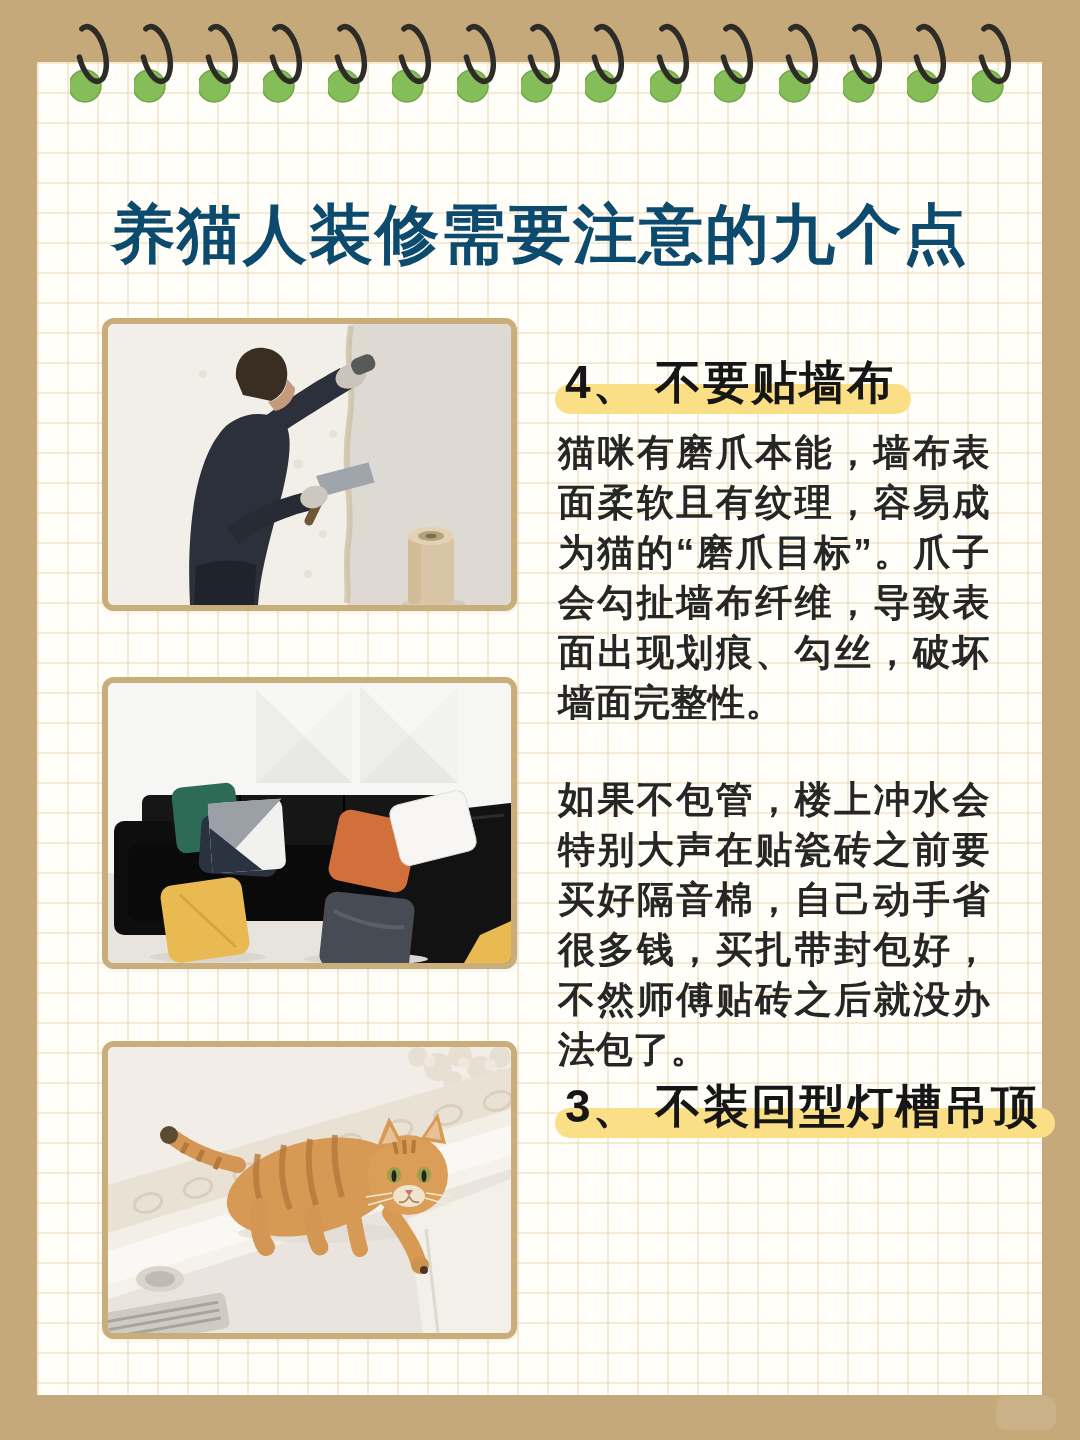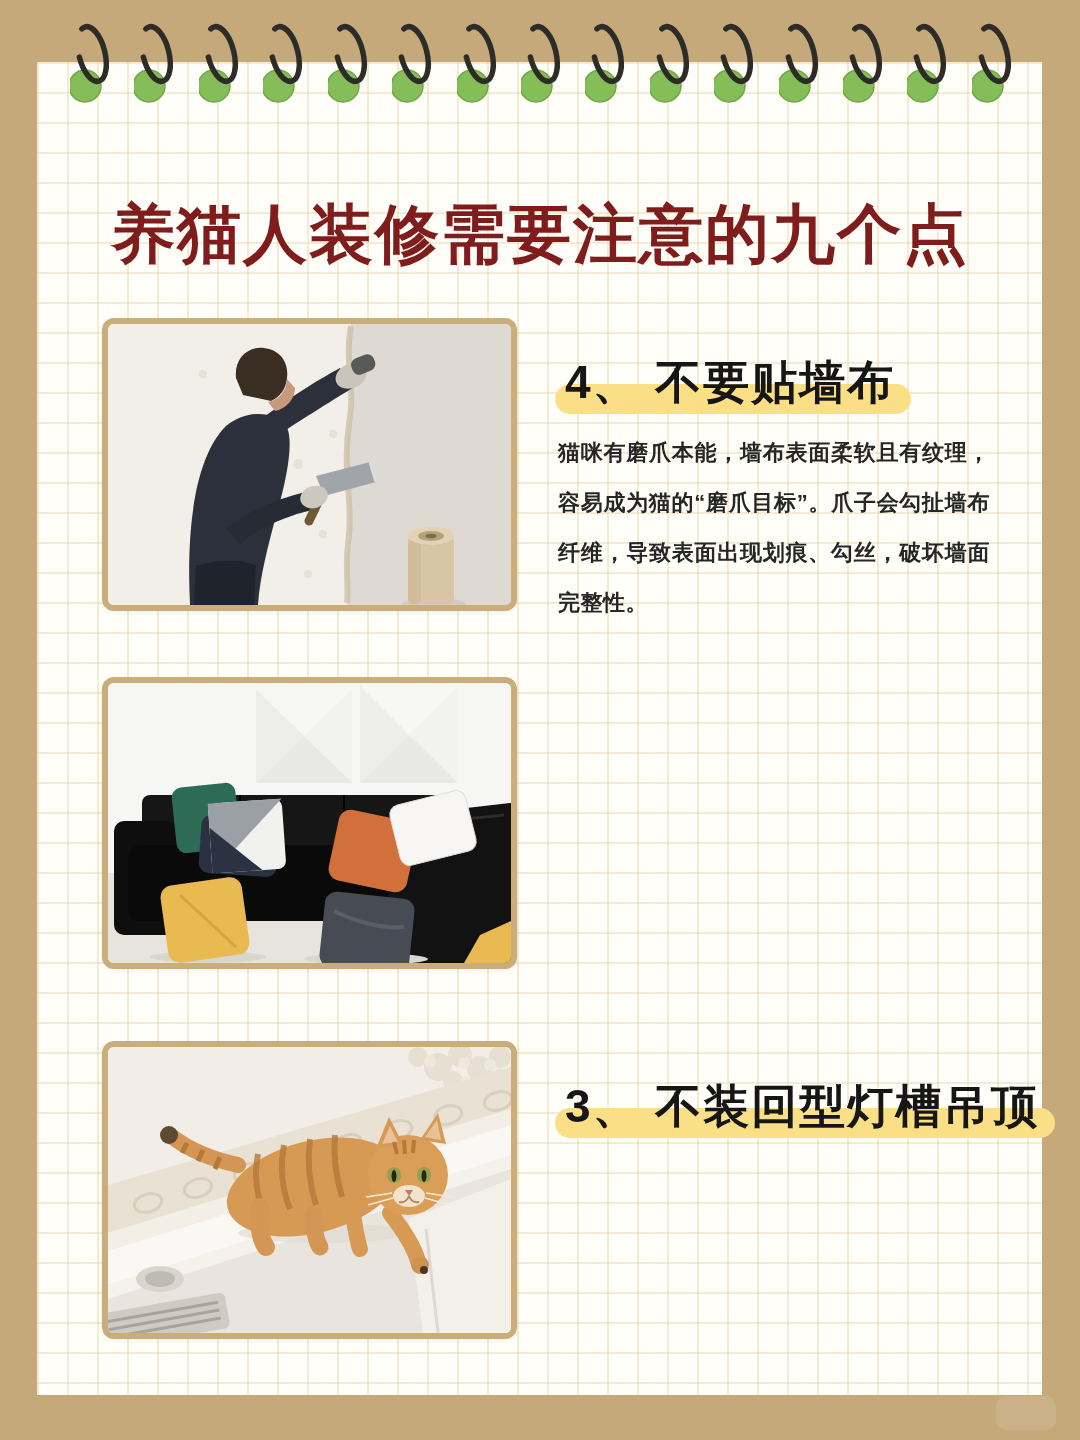--- a/index.html
+++ b/index.html
@@ -13,21 +13,21 @@
       linear-gradient(90deg, rgba(233,211,166,.45) 2px, transparent 2px);
     background-size:30px 30px;
   }
   .ring-row{
     position:absolute;left:70px;top:20px;width:942px;height:86px;
     display:flex;justify-content:space-between;z-index:5;
   }
   .ring{width:40px;height:86px;flex:0 0 auto;}
   .page-title{
     position:absolute;left:0;top:148px;width:100%;text-align:center;
-    font-size:64px;font-weight:900;color:#7f1d1d;letter-spacing:2px;z-index:4;
+    font-size:64px;font-weight:900;color:#0c4a6e;letter-spacing:2px;z-index:4;
   }
   .photo-frame{
     position:absolute;left:102px;width:415px;box-sizing:border-box;
     border:6px solid #c9ad7a;border-radius:12px;overflow:hidden;
     background:#fff;z-index:3;box-shadow:0 2px 4px rgba(0,0,0,.06);
   }
   .photo-frame svg{display:block;width:100%;height:100%;}
   #photo-1{top:318px;height:293px;}
   #photo-2{top:677px;height:292px;}
   #photo-3{top:1041px;height:298px;}
@@ -38,21 +38,21 @@
   #heading-1{top:356px;}
   #heading-2{top:701px;}
   #heading-3{top:1080px;}
   .hl-pill{
     position:absolute;left:-10px;right:-16px;bottom:-6px;height:30px;
     background:#fbdf86;border-radius:15px;z-index:0;
   }
   .heading-text{position:relative;z-index:1;}
   .section-body{
     position:absolute;left:558px;width:432px;
-    font-size:22px;line-height:50px;font-weight:600;color:#262626;
+    font-size:37px;line-height:50px;font-weight:600;color:#262626;
     letter-spacing:.5px;text-align:justify;z-index:3;
   }
   #body-1{top:428px;}
   #body-2{top:775px;}
   #body-3{top:1152px;}
   .watermark{
     position:absolute;right:24px;bottom:10px;width:60px;height:34px;
     background:rgba(255,255,255,.10);border-radius:10px;z-index:2;
   }
 </style>
@@ -199,20 +199,21 @@
       <ellipse cx="100" cy="274" rx="58" ry="6" fill="#d9d6cf"></ellipse>
       <ellipse cx="258" cy="276" rx="62" ry="6" fill="#d9d6cf"></ellipse>
       <rect x="56" y="198" width="82" height="78" rx="12" fill="#e9ba52" transform="rotate(-8 97 237)"></rect>
       <path d="M72,212 L128,264" stroke="#d6a53e" stroke-width="3" fill="none"></path>
       <rect x="214" y="212" width="90" height="76" rx="12" fill="#474c54" transform="rotate(6 259 250)"></rect>
       <path d="M226,228 C250,240 278,246 296,244" stroke="#5a6068" stroke-width="4" fill="none"></path>
       <polygon points="372,252 403,238 403,280 356,280" fill="#e9ba52"></polygon>
     </svg>
   </div>
 
+  <div class="section-body" id="body-2">如果不包管，楼上冲水会特别大声在贴瓷砖之前要买好隔音棉，自己动手省很多钱，买扎带封包好，不然师傅贴砖之后就没办法包了。</div>
 
   <div class="photo-frame" id="photo-3">
     <svg viewBox="0 0 403 286" preserveAspectRatio="none">
       <rect width="403" height="286" fill="#f2eee7"></rect>
       <g fill="#e6dfd2">
           <circle cx="310" cy="10" r="10"></circle>
           <circle cx="330" cy="20" r="14"></circle>
           <circle cx="352" cy="8" r="12"></circle>
           <circle cx="372" cy="22" r="13"></circle>
           <circle cx="392" cy="10" r="11"></circle>

